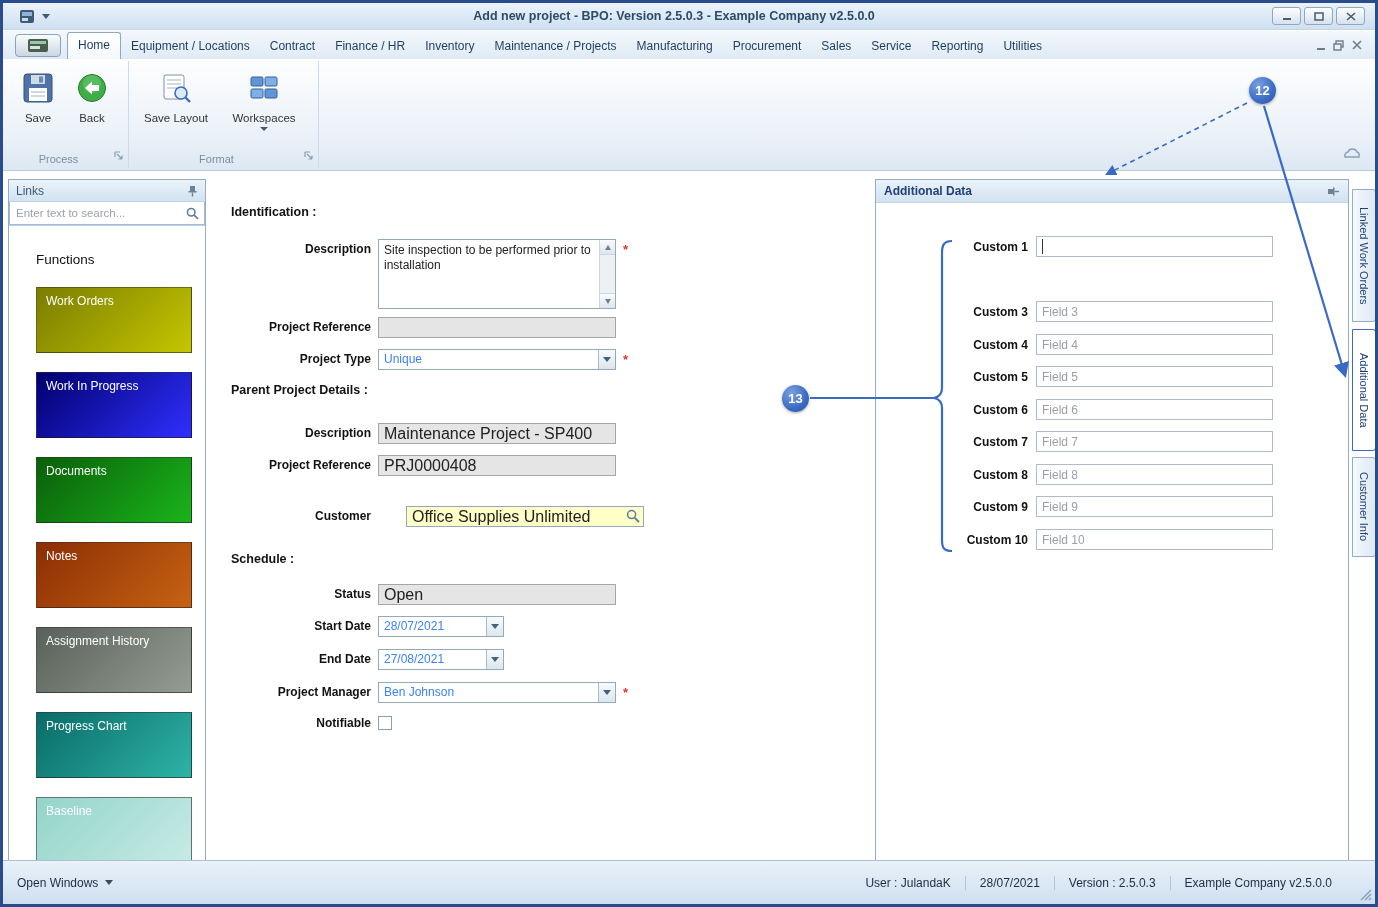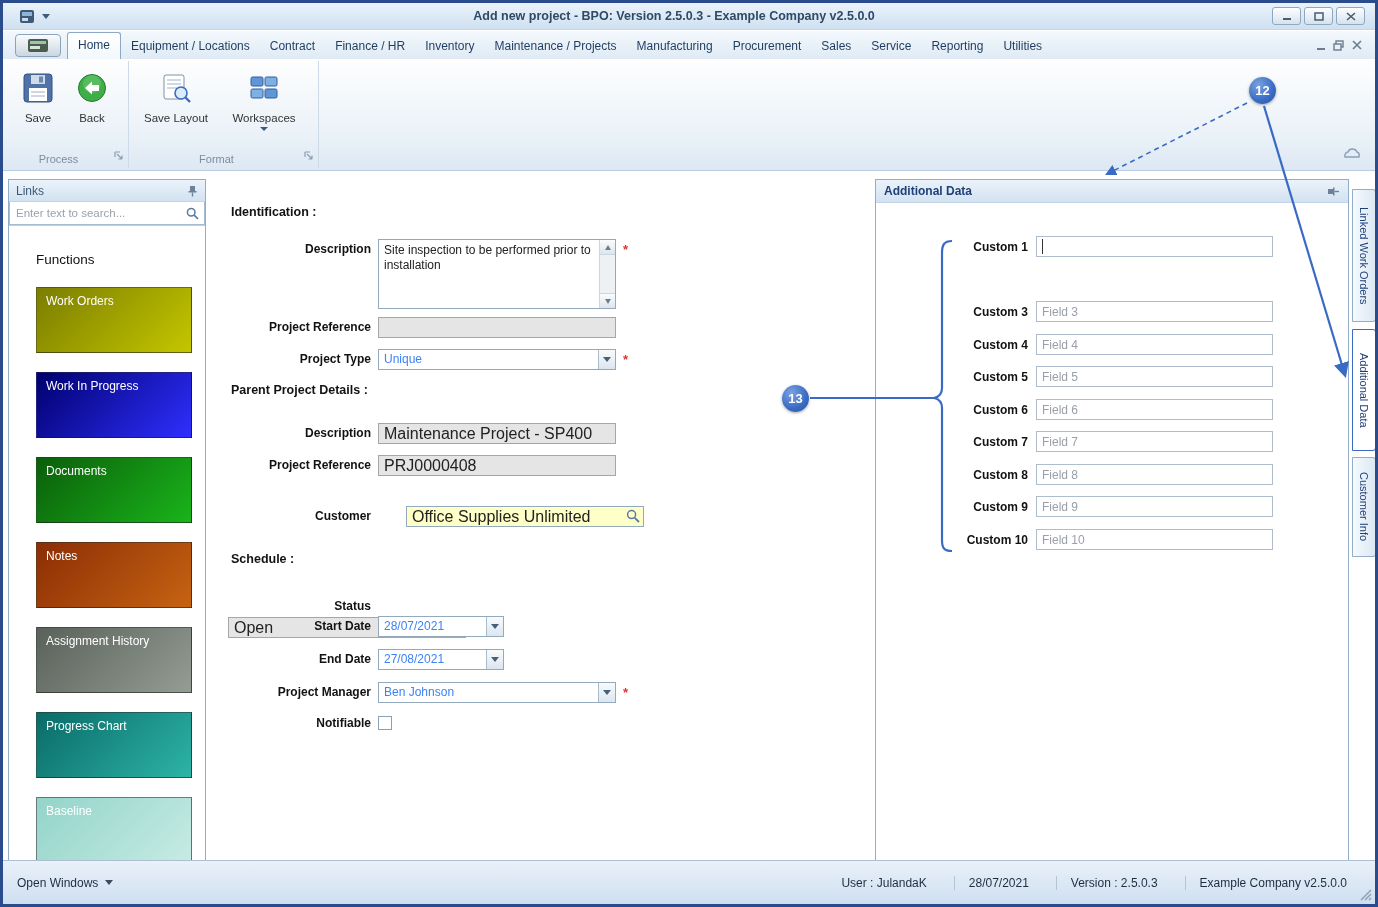--- a/index.html
+++ b/index.html
@@ -111,21 +111,21 @@
   .stab { position:absolute; left:0; width:24px; writing-mode:vertical-rl; font-size:11px; color:#1f3f77;
     background:linear-gradient(to right,#f5fafd,#dce8f4); border:1px solid #93acc8; border-radius:0 3px 3px 0;
     display:flex; align-items:center; justify-content:center; padding:8px 0; white-space:nowrap; cursor:default; }
   .stab.active { background:#fff; border:1px solid #3a6bc4; }
 
   
   .statusbar { position:absolute; left:0; right:0; bottom:0; height:44px;
     background:linear-gradient(#e9f1f9,#cfdff0); border-top:1px solid #aebfd4;
     display:flex; align-items:center; font-size:12px; color:#1e2e3e; }
   .sb-left { padding-left:14px; display:flex; align-items:center; gap:7px; cursor:default; }
-  .sb-right { margin-left:auto; display:flex; align-items:center; padding-right:14px;gap:13px; }
+  .sb-right { margin-left:auto; display:flex; align-items:center; padding-right:29px; }
   .sb-seg { padding:0 14px; border-left:1px solid #b4c5d7; white-space:nowrap; }
   .sb-seg:first-child { border-left:none; }
   .grip { position:absolute; right:3px; bottom:3px; }
 
   
   .ann-svg { position:absolute; left:0; top:0; width:1372px; height:901px; pointer-events:none; }
   .callout { position:absolute; width:27px; height:27px; border-radius:50%;
     background:radial-gradient(circle at 35% 30%, #7aa2e0, #3a6bc4 60%, #2c55a0);
     color:#fff; font-size:13px; font-weight:bold; display:flex; align-items:center; justify-content:center;
     box-shadow:0 1px 3px rgba(0,0,0,.35); }
@@ -355,21 +355,21 @@
         <input class="tb lookup" type="text" value="Office Supplies Unlimited" style="">
         <svg class="lookup-ic" width="14" height="14">
           <circle cx="5.6" cy="5.6" r="4" fill="none" stroke="#5a7aa0" stroke-width="1.5"></circle>
           <line x1="8.8" y1="8.8" x2="13" y2="13" stroke="#5a7aa0" stroke-width="1.8"></line>
         </svg>
       </div>
     </div>
 
     <div class="sect" style="top:347px;">Schedule :</div>
 
-    <div class="frow" style="top:391px;flex-direction:column;">
+    <div class="frow" style="top:379px;">
       <div class="flabel">Status</div>
       <input class="tb ro" type="text" value="Open" style="">
     </div>
 
     <div class="frow" style="top:411px;">
       <div class="flabel">Start Date</div>
       <div class="combo narrow">
         <span>28/07/2021</span>
         <span class="arr">
             <span class="tri-down"></span>

